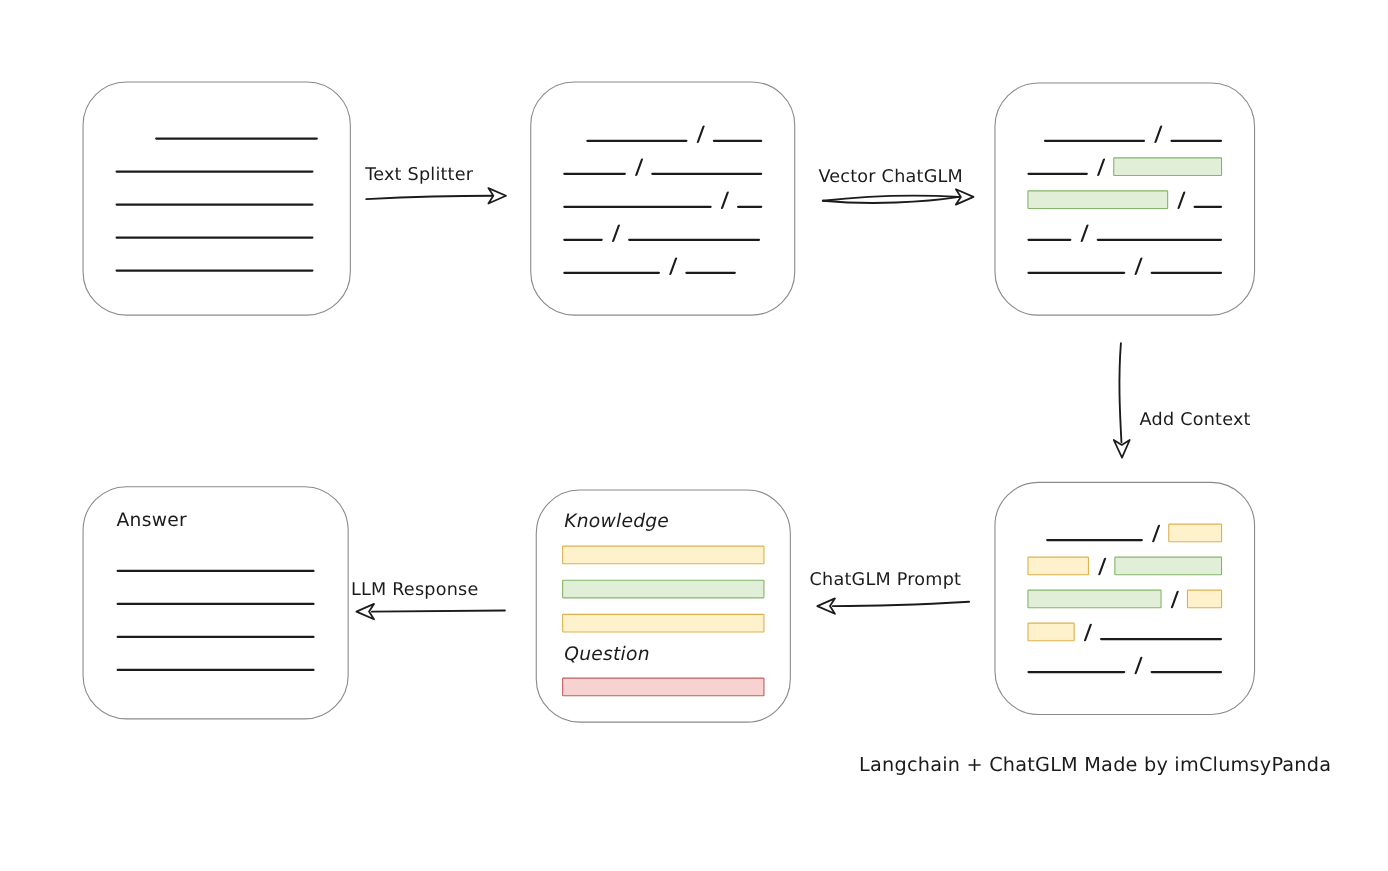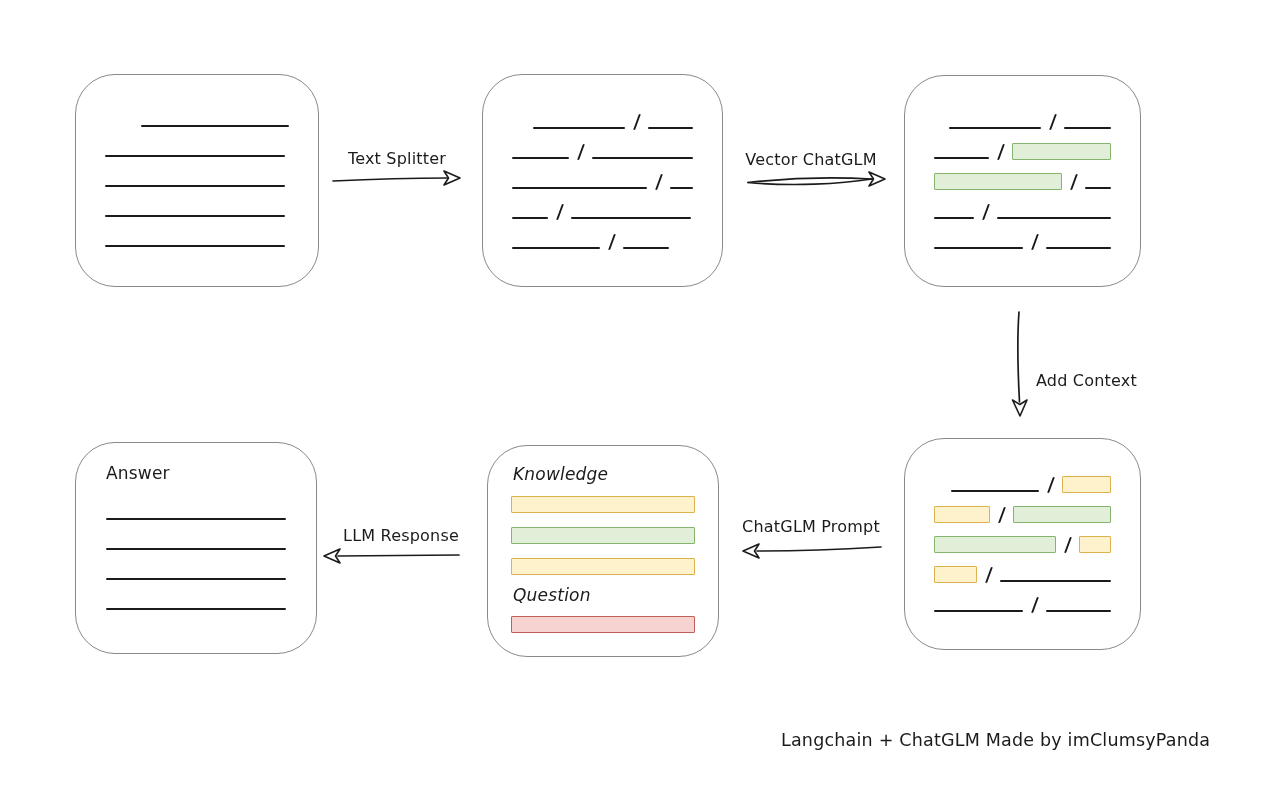--- a/index.html
+++ b/index.html
@@ -14,22 +14,22 @@
   .slash{position:absolute;left:4px;bottom:0;width:2.2px;height:16px;background:var(--ink,#1b1b1b);
          transform:skewX(-20deg);border-radius:1px;}
   .chunk{height:15px;border-width:1.5px;border-style:solid;border-radius:1px;}
   .chunk.green{background:var(--green-fill,#e1efd9);border-color:var(--green-stroke,#84b56a);}
   .chunk.yellow{background:var(--yellow-fill,#fdf2cb);border-color:var(--yellow-stroke,#dcb14e);}
   .bar{position:absolute;height:15px;border-width:1.6px;border-style:solid;border-radius:1px;}
   .bar.green{background:var(--green-fill,#e1efd9);border-color:var(--green-stroke,#84b56a);}
   .bar.yellow{background:var(--yellow-fill,#fdf2cb);border-color:var(--yellow-stroke,#dcb14e);}
   .bar.red{background:var(--red-fill,#f6d3d0);border-color:var(--red-stroke,#c05f5a);}
   .box-title{position:absolute;font-size:17px;font-weight:500;letter-spacing:.2px;}
-  .arrow-label{position:absolute;font-size:16px;font-weight:500;text-align:center;letter-spacing:.2px;white-space:nowrap;}
-  .caption{position:absolute;left:781px;top:686px;font-size:17.5px;font-weight:500;letter-spacing:.2px;white-space:nowrap;margin-top:44px;}
+  .arrow-label{position:absolute;font-size:16px;font-weight:500;text-align:left;letter-spacing:.2px;white-space:nowrap;}
+  .caption{position:absolute;left:781px;top:686px;font-size:17.5px;font-weight:500;letter-spacing:.2px;white-space:nowrap;}
   svg.arrows{position:absolute;left:0;top:0;pointer-events:none;}
   svg.arrows path{stroke:var(--ink,#1b1b1b);fill:none;stroke-width:1.7;stroke-linecap:round;stroke-linejoin:round;}
   svg.arrows path.head{fill:#ffffff;stroke-width:1.6;}
 </style>
 </head>
 <body>
 
 <div class="canvas">
 
   <div class="box" style="left:75px;top:74px;width:242px;height:211px;">
@@ -198,21 +198,21 @@
         <div class="row">
           <div class="seg-line" style="width: 180px;"></div>
         </div>
       </div>
   </div>
 
   <div class="arrow-label" style="left:332px;top:149px;width:130px;">Text Splitter</div>
   <div class="arrow-label" style="left:744px;top:150px;width:134px;">Vector ChatGLM</div>
   <div class="arrow-label" style="left:1036px;top:353px;text-align:left;margin-top:18px;">Add Context</div>
   <div class="arrow-label" style="left:736px;top:517px;width:150px;">ChatGLM Prompt</div>
-  <div class="arrow-label" style="left:336px;top:526px;width:130px;">LLM Response</div>
+  <div class="arrow-label" style="left:319px;top:526px;width:130px;">LLM Response</div>
 
   <svg class="arrows" width="1262" height="792" viewBox="0 0 1262 792">
     <g>
       <path d="M333,181 C375,179 415,178 448,178"></path>
       <path class="head" d="M444,171 L460,178 L444,185 L448.5,178 Z"></path>
     </g>
     <g>
       <path d="M748,182.5 C792,177.5 838,177 872,179"></path>
       <path d="M748,182.5 C792,186.5 840,184 872,179"></path>
       <path class="head" d="M869,172 L885,179 L869,186 L873.5,179 Z"></path>

